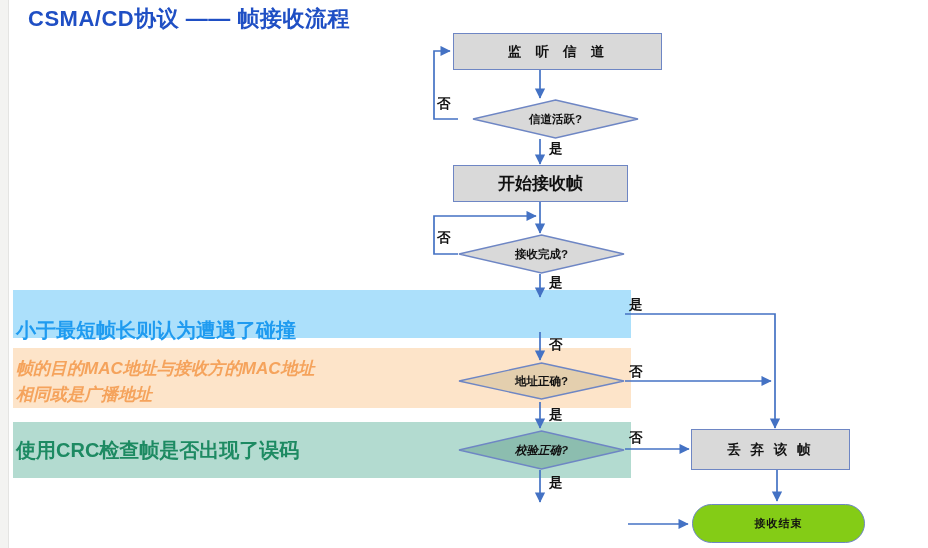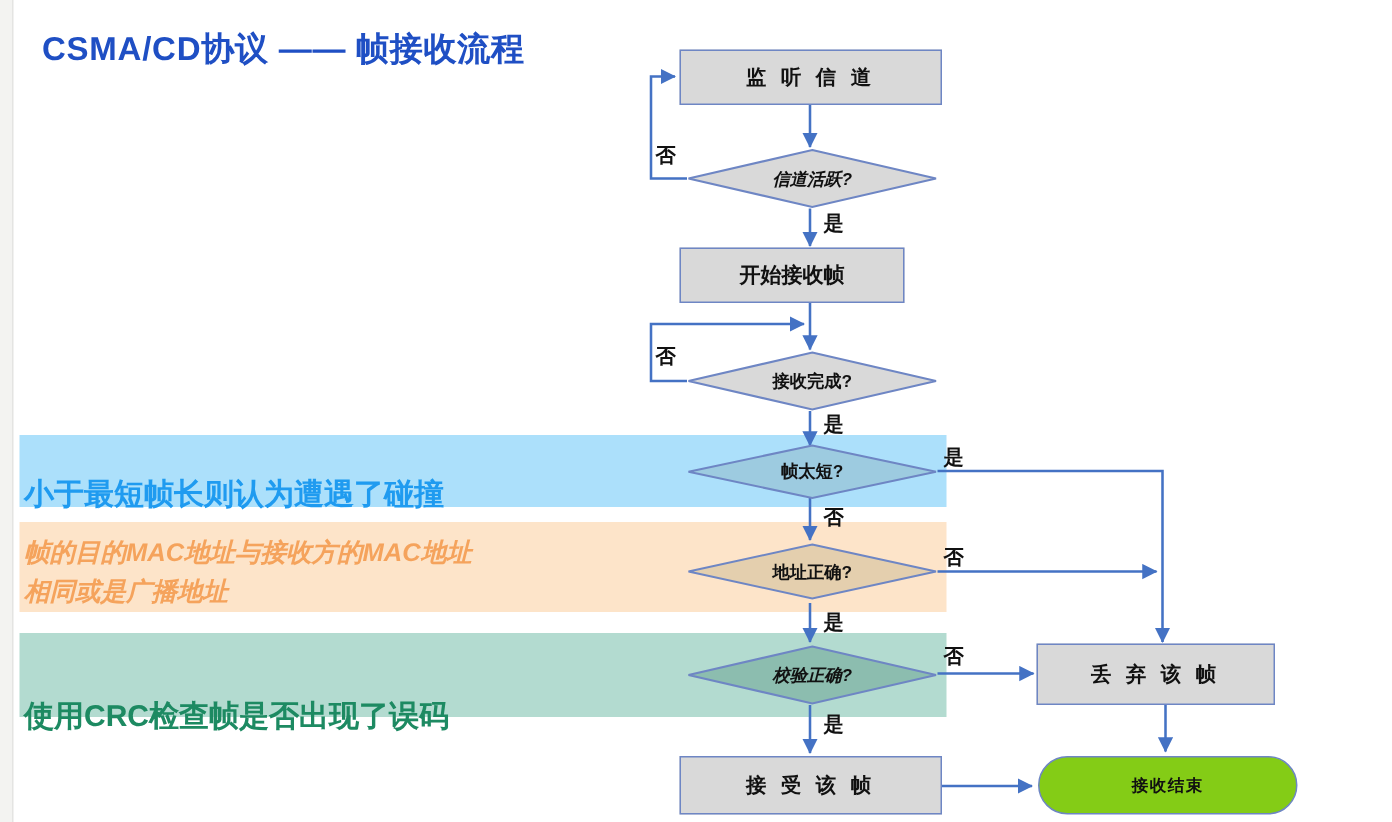--- a/index.html
+++ b/index.html
@@ -13,37 +13,37 @@
   #stage{position:absolute;left:0;top:0;width:928px;height:548px;background:#fff;}
 
   
   .left-gutter{position:absolute;left:0;top:0;width:8px;height:548px;background:#f3f3f1;}
   .left-rule{position:absolute;left:8px;top:0;width:1px;height:548px;background:#e4e4e2;}
 
   
   .title{
     position:absolute;left:28px;top:4px;
     font-size:22px;font-weight:bold;color:#1f4fc4;
-    letter-spacing:.5px;white-space:nowrap;margin-top:14px;
+    letter-spacing:.5px;white-space:nowrap;
   }
 
   
   .band{position:absolute;left:13px;width:618px;}
   .band-blue{top:290px;height:48px;background:#ace0fb;}
   .band-orange{top:348px;height:60px;background:#fde4c9;}
   .band-green{top:422px;height:56px;background:#b3dbd0;}
 
   .band-text{
     position:absolute;left:16px;
     font-weight:bold;font-size:19px;
     line-height:25px;white-space:pre-line;
   }
   .bt-blue{top:302px;color:#1f9bf0;font-size:20px;margin-top:16px;}
   .bt-orange{top:356px;color:#f5a35c;font-size:17px;line-height:26px;font-style:italic;}
-  .bt-green{top:438px;color:#1d8a62;font-size:20px;margin-top:28px;}
+  .bt-green{top:438px;color:#1d8a62;font-size:20px;}
 
   
   .node{
     position:absolute;
     display:flex;align-items:center;justify-content:center;
     color:#111;font-weight:bold;
     box-sizing:border-box;
     z-index:6;
   }
   .rect{
@@ -125,62 +125,55 @@
       <path d="M625,449 L689,449" marker-end="url(#ah)"></path>
 
       <path d="M540,470 L540,502" marker-end="url(#ah)"></path>
 
       <path d="M628,524 L688,524" marker-end="url(#ah)"></path>
 
       <path d="M777,470 L777,501" marker-end="url(#ah)"></path>
     </g>
   </svg>
 
-  <div class="node rect" style="left:453px;top:33px;width:175px;height:37px;">监 听 信 道</div>
+  <div class="node rect" style="left:453px;top:33px;width:209px;height:37px;font-family:Liberation Mono, monospace;">监 听 信 道</div>
 
-  <div class="diamond" style="left:458px;top:99px;width:167px;height:40px;font-style:italic;">
+  <div class="diamond" style="left:472px;top:99px;width:167px;height:40px;">
     <svg width="167" height="40" viewBox="0 0 167 40">
       <polygon points="83.5,1 166,20 83.5,39 1,20" fill="#d9d9d9" stroke="#6e86c4" stroke-width="1.4"></polygon>
     </svg>
     <div class="dlabel">信道活跃?</div>
   </div>
 
-  <div class="node rect tight" style="left:453px;top:165px;width:150px;height:37px;font-size:14px;">开始接收帧</div>
+  <div class="node rect tight" style="left:453px;top:165px;width:175px;height:37px;font-size:17px;">开始接收帧</div>
 
   <div class="diamond" style="left:458px;top:234px;width:167px;height:40px;text-align:right;">
     <svg width="167" height="40" viewBox="0 0 167 40">
       <polygon points="83.5,1 166,20 83.5,39 1,20" fill="#d9d9d9" stroke="#6e86c4" stroke-width="1.4"></polygon>
     </svg>
     <div class="dlabel">接收完成?</div>
   </div>
 
-  <div class="diamond" style="left:458px;top:296px;width:167px;height:37px;">
-    <svg width="167" height="37" viewBox="0 0 167 37">
-      <polygon points="83.5,1 166,18.5 83.5,36 1,18.5" fill="#9dcbe0" stroke="#6e86c4" stroke-width="1.4"></polygon>
-    </svg>
-    <div class="dlabel">帧太短?</div>
-  </div>
 
   <div class="diamond" style="left:458px;top:362px;width:167px;height:38px;">
     <svg width="167" height="38" viewBox="0 0 167 38">
       <polygon points="83.5,1 166,19 83.5,37 1,19" fill="#e4cfae" stroke="#6e86c4" stroke-width="1.4"></polygon>
     </svg>
     <div class="dlabel">地址正确?</div>
   </div>
 
   <div class="diamond" style="left:458px;top:430px;width:167px;height:40px;font-style:italic;">
     <svg width="167" height="40" viewBox="0 0 167 40">
       <polygon points="83.5,1 166,20 83.5,39 1,20" fill="#8cbdaf" stroke="#6e86c4" stroke-width="1.4"></polygon>
     </svg>
     <div class="dlabel">校验正确?</div>
   </div>
 
   <div class="node rect" style="left:691px;top:429px;width:159px;height:41px;">丢 弃 该 帧</div>
 
-  <div class="node rect" style="left:453px;top:504px;width:175px;height:39px;">接 受 该 帧</div>
 
   <div class="node pill" style="left:692px;top:504px;width:173px;height:39px;">接收结束</div>
 
   <div class="elabel" style="left:437px;top:95px;">否</div>
   <div class="elabel" style="left:549px;top:140px;">是</div>
   <div class="elabel" style="left:437px;top:229px;">否</div>
   <div class="elabel" style="left:549px;top:274px;">是</div>
   <div class="elabel" style="left:629px;top:296px;">是</div>
   <div class="elabel" style="left:549px;top:336px;">否</div>
   <div class="elabel" style="left:629px;top:363px;">否</div>

